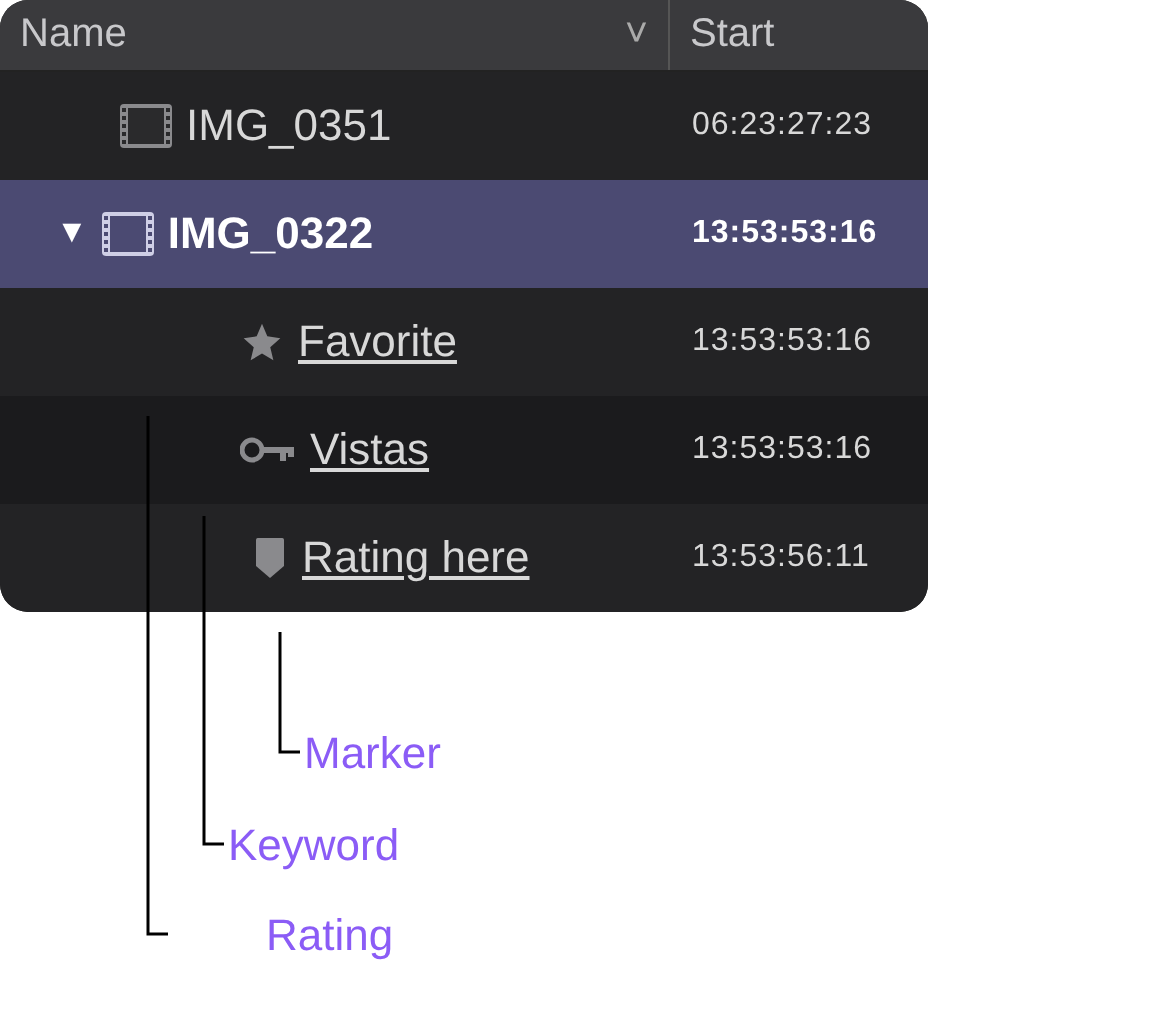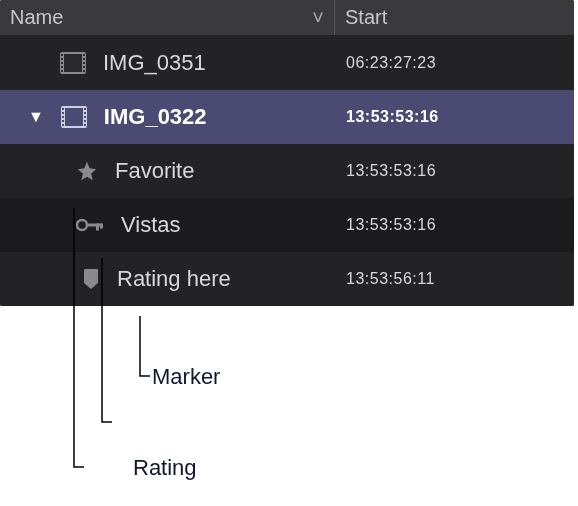--- a/index.html
+++ b/index.html
@@ -4,22 +4,22 @@
 <style>
   * { box-sizing: border-box; margin: 0; padding: 0; }
   body {
     font-family: -apple-system, BlinkMacSystemFont, "Helvetica Neue", Arial, sans-serif;
     background: #fff;
     width: 578px;
     height: 506px;
     position: relative;
   }
   .panel {
-    width: 574px;
-    border-radius: 2px;
+    width: 464px;
+    border-radius: 14px;
     overflow: hidden;
     background: #1a1a1a;
   }
   .header {
     display: flex;
     background: #3a3a3d;
     border-bottom: 1px solid #222;
   }
   .col-name {
     flex: 0 0 334px;
@@ -52,59 +52,59 @@
   .row.alt { background: #232325; }
   .row.dark { background: #1b1b1d; }
   .row.selected { background: #4b4a72; }
   .cell-name {
     flex: 0 0 334px;
     display: flex;
     align-items: center;
     color: #d8d8d8;
     font-size: 22px;
     padding-left: 10px;
-    gap: 17px;
+    gap: 7px;
     text-align: center;
   }
   .row.selected .cell-name,
   .row.selected .cell-start { color: #fff; font-weight: 600; }
   .cell-start {
     flex: 1;
     display: flex;
     align-items: center;
     padding-left: 12px;
     color: #d8d8d8;
     font-size: 16px;
     font-variant-numeric: tabular-nums;
     letter-spacing: 0.5px;
   }
   .indent0 { padding-left: 60px; }
   .indent-sel { padding-left: 28px; }
-  .indent2 { padding-left: 76px; }
+  .indent2 { padding-left: 120px; text-decoration: underline; }
   .disclosure {
     color: #fff;
     font-size: 16px;
   }
   .icon { display: inline-flex; align-items: center; justify-content: center; }
   .film-icon svg { width: 26px; height: 22px; }
   .star-icon svg { width: 22px; height: 22px; }
   .key-icon svg { width: 28px; height: 18px; }
   .marker-icon svg { width: 18px; height: 22px; }
 
   
   .callouts {
     position: absolute;
     top: 0; left: 0;
     width: 578px; height: 506px;
     pointer-events: none;
   }
   .callout-label {
     position: absolute;
     font-size: 22px;
-    color: #0f172a;
+    color: #8b5cf6;
     background: #fff;
   }
   svg.lines { position: absolute; top:0; left:0; }
 </style>
 </head>
 <body>
 
 <div class="panel">
   <div class="header">
     <div class="col-name">
@@ -220,14 +220,15 @@
 <div class="callouts">
   <svg class="lines" width="578" height="506">
 
     <path d="M 74 208 L 74 467 L 84 467" stroke="#000" stroke-width="1.5" fill="none"></path>
 
     <path d="M 102 258 L 102 422 L 112 422" stroke="#000" stroke-width="1.5" fill="none"></path>
 
     <path d="M 140 316 L 140 376 L 150 376" stroke="#000" stroke-width="1.5" fill="none"></path>
   </svg>
   <div class="callout-label" style="left:152px; top:364px;">Marker</div>
+  <div class="callout-label" style="left:114px; top:410px;">Keyword</div>
   <div class="callout-label" style="left:86px; top:455px;margin-left:47px;">Rating</div>
 </div>
 
 </body></html>

